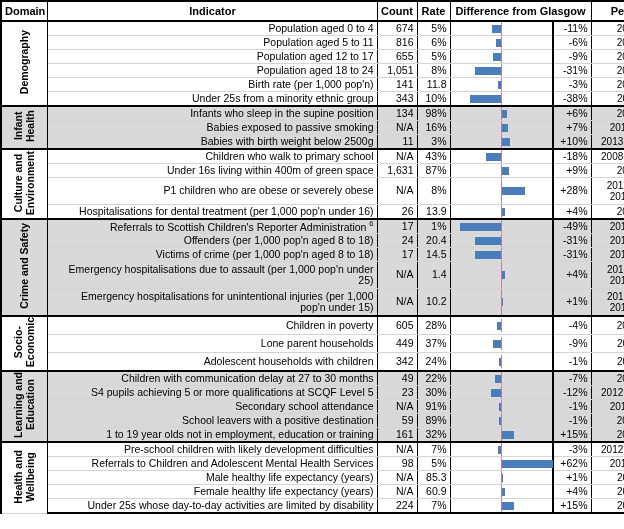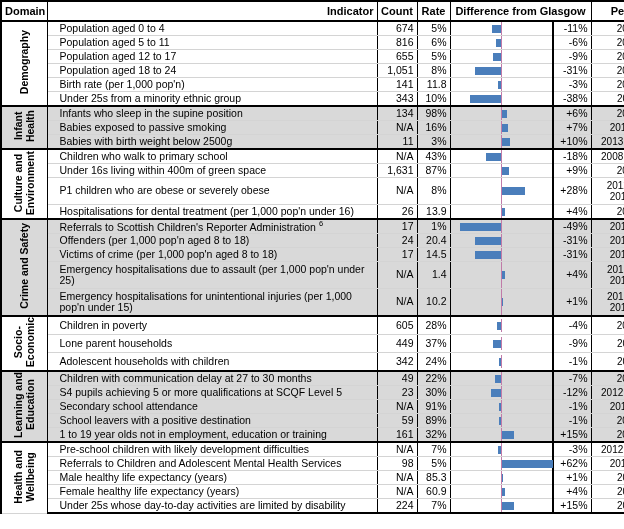--- a/index.html
+++ b/index.html
@@ -36,35 +36,35 @@
     color: #000;
     padding: 3px 3px;
     border-right: 1px solid #000;
     border-bottom: 2px solid #000;
     border-top: 2px solid #000;
     text-align: center;
     white-space: nowrap;
     height: 19px;
   }
   thead th.h-domain { text-align: center; border-left: 2px solid #000; }
-  thead th.h-ind    { text-align: right; padding-left: 4px; }
+  thead th.h-ind    { text-align: center; padding-left: 4px; }
   thead th.h-period { border-right: 2px solid #000; }
 
   
   tbody td {
     font-size: 10.5px;
     color: #000;
     padding: 0 3px;
     border-right: 1px solid #000;
     border-bottom: 1px solid #d4d4d4;
     vertical-align: middle;
     line-height: 1.12;
   }
   td.cell-indicator {
-    text-align: left;
+    text-align: right;
     padding-left: 12px;
     white-space: normal;
   }
   td.cell-count, td.cell-rate { text-align: right; white-space: nowrap; }
   td.cell-diff   { text-align: right; white-space: nowrap;
                    border-left: 2px solid #000; }
   td.cell-period { text-align: center; white-space: normal;
                    border-right: 2px solid #000; font-size: 10px; }
 
   

